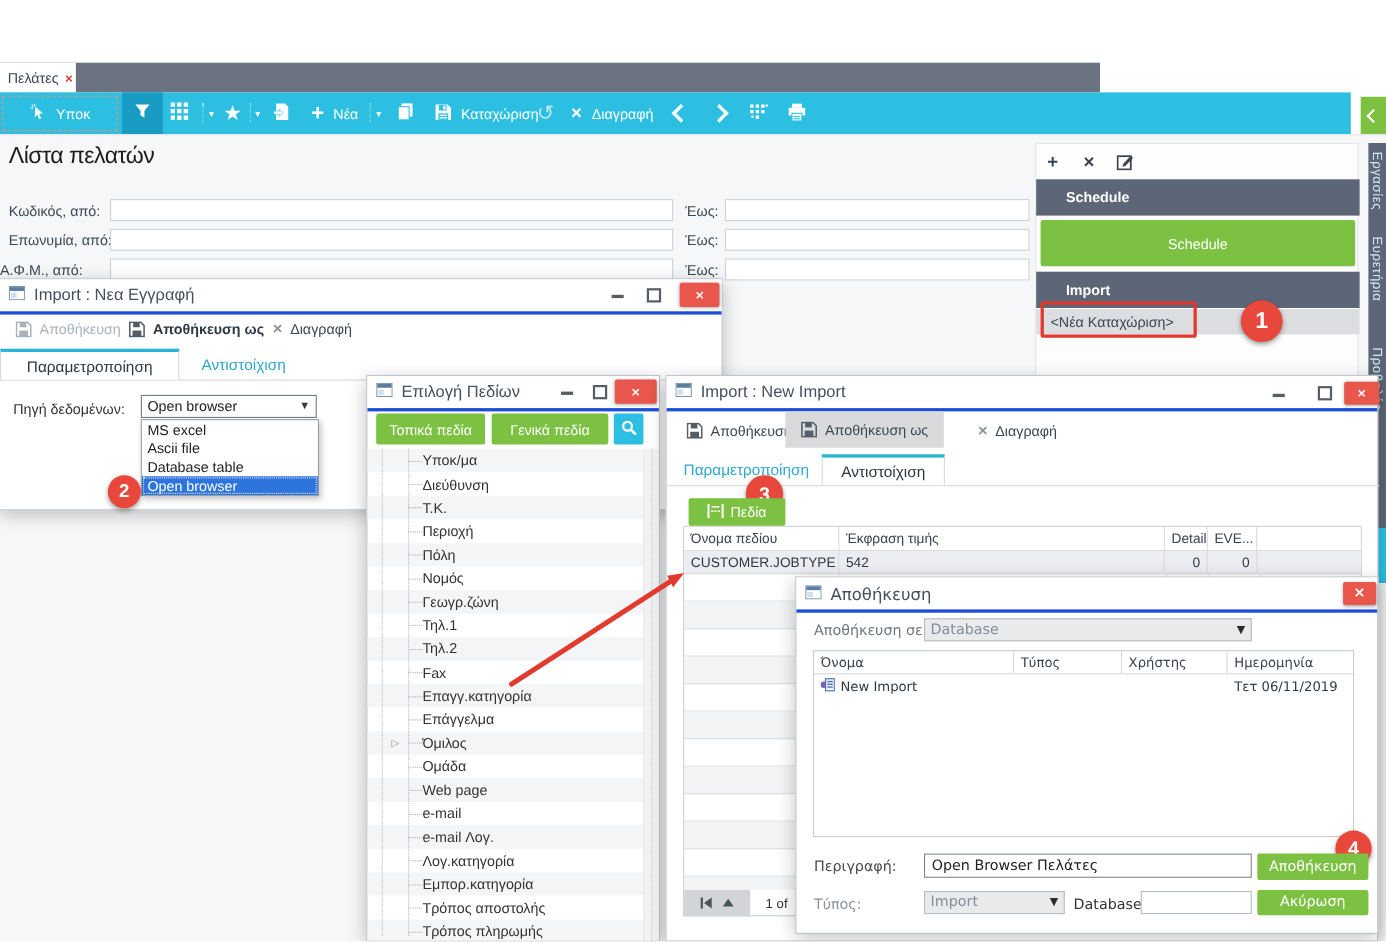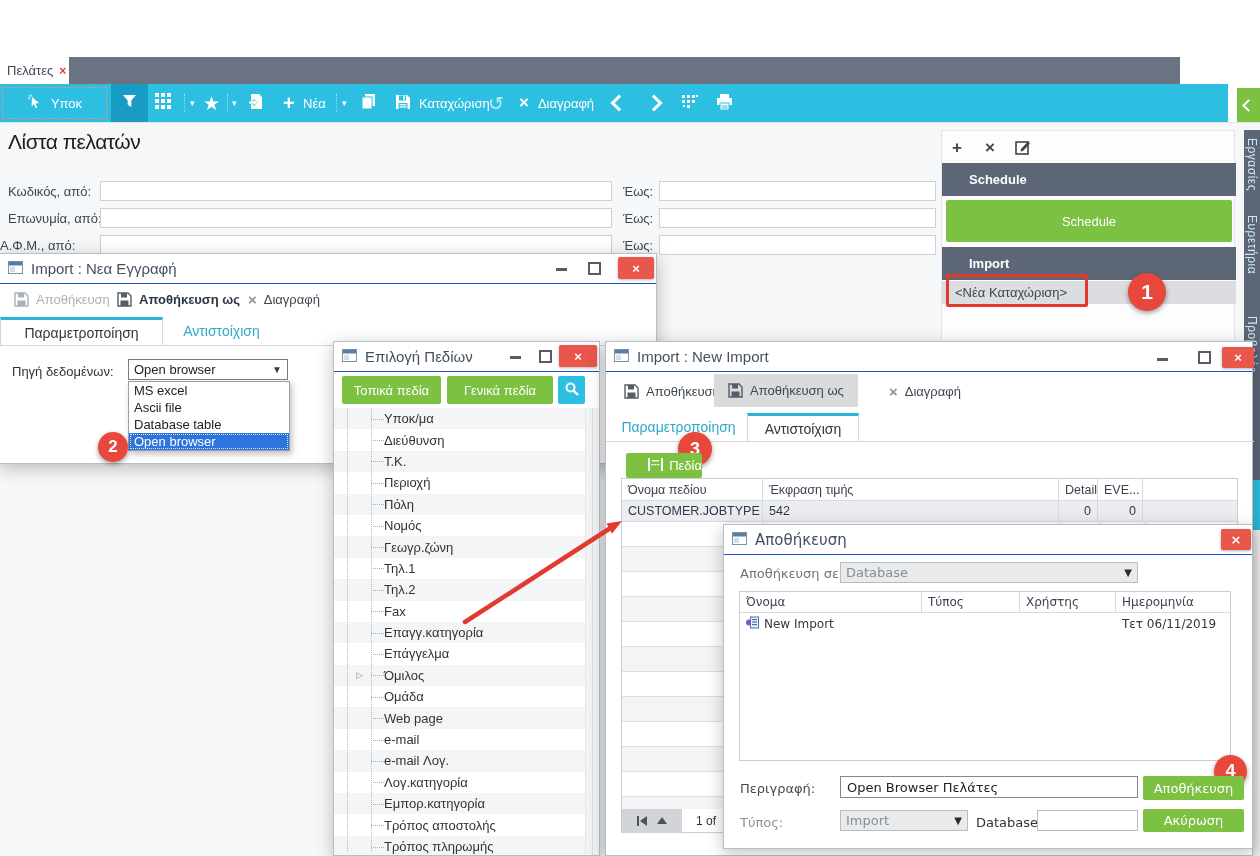--- a/index.html
+++ b/index.html
@@ -1,20 +1,20 @@
 <!DOCTYPE html>
 <html><head>
 <meta charset="utf-8">
 <style>
   html,body{margin:0;padding:0;background:#fff;}
   .stage{position:relative;width:1260px;height:856px;overflow:hidden;background:#fff;
          font-family:"Liberation Sans",sans-serif;color:#333;}
 
   
-  .tabbar{position:absolute;left:0;top:57px;width:1180px;height:27px;background:#6b7382;}
+  .tabbar{position:absolute;left:0;top:57px;width:1000px;height:27px;background:#6b7382;}
   .tab-active{position:absolute;left:0;top:0;width:62px;height:27px;background:#fff;
               display:flex;align-items:center;gap:6px;padding-left:7px;font-size:13px;color:#3d4857;}
   .tab-close{color:#e23c34;font-weight:bold;font-size:12px;cursor:default;}
 
   
   .toolbar{position:absolute;left:0;top:84px;width:1228px;height:38px;background:#2dbfe1;color:#fff;}
   .tb{position:absolute;top:0;height:38px;display:flex;align-items:center;font-size:13px;color:#fff;}
   .lista-btn{position:absolute;left:2px;top:3px;width:103px;height:30px;border:1px dashed #e2927a;
              display:flex;align-items:center;justify-content:center;gap:8px;font-size:13px;}
   .filter-btn{position:absolute;left:111px;top:0;width:37px;height:38px;background:#199cc4;
@@ -44,21 +44,21 @@
             display:flex;align-items:center;justify-content:center;border-radius:2px;}
   .rp-entry{position:absolute;left:0;top:150px;width:294px;height:23px;background:#dcdde0;
             display:flex;align-items:center;padding-left:13px;box-sizing:border-box;font-size:13px;color:#3d4650;}
   .vstrip{position:absolute;left:1244px;top:130px;width:16px;height:350px;background:#5d6677;}
   .vtab{writing-mode:vertical-rl;font-size:12px;color:#cfe9f3;letter-spacing:.5px;position:absolute;left:1px;}
   .vstrip-cyan{position:absolute;left:1244px;top:480px;width:16px;height:50px;background:#2dbfe1;}
 
   
   .dlg{position:absolute;background:#fff;border:1px solid #b9bec5;box-shadow:0 4px 16px rgba(0,0,0,.25);box-sizing:border-box;}
   .dlg-title{position:absolute;left:0;top:0;right:0;height:29px;display:flex;align-items:center;gap:8px;
-             padding-left:8px;font-size:15px;color:#44505f;border-bottom:1px solid #1d4ed8;background:#fff;}
+             padding-left:8px;font-size:15px;color:#44505f;border-bottom:3px solid #1d4ed8;background:#fff;}
   .win-min{position:absolute;width:11px;height:3px;background:#565d66;}
   .win-max{position:absolute;width:9px;height:9px;border:2px solid #565d66;}
   .win-close{position:absolute;background:#e8564c;color:#fff;display:flex;align-items:center;justify-content:center;
              font-size:13px;font-weight:bold;border-radius:2px;box-shadow:0 1px 3px rgba(0,0,0,.3);}
   .dtb-item{display:flex;align-items:center;gap:7px;font-size:13px;color:#3d4751;position:absolute;top:0;height:30px;}
   .dtb-item.disabled{color:#a9b1b9;}
   .tabrow-tab{position:absolute;height:28px;display:flex;align-items:center;justify-content:center;font-size:14px;box-sizing:border-box;}
   .tab-on{background:#fff;border:1px solid #d5d9de;border-bottom:none;border-top:3px solid #29b4d8;color:#2d3742;z-index:2;}
   .tab-off{color:#2fa9cc;}
   .hline{position:absolute;border-top:1px solid #d5d9de;}
@@ -528,21 +528,21 @@
 
     <div class="tabrow-tab tab-off" style="left:4px;top:71px;width:137px;">
       <span>Παραμετροποίηση</span>
     </div>
     <div class="tabrow-tab tab-on" style="left:141px;top:71px;width:112px;">
       <span>Αντιστοίχιση</span>
     </div>
     <div class="hline" style="left:0;top:99px;width:648px;"></div>
 
     <div class="badge" style="left:72px;top:90px;width:34px;height:34px;font-size:18px;z-index:1;">3</div>
-    <div class="gbtn" style="left:20px;top:111px;width:76px;height:25px;z-index:2;gap:6px;justify-content:flex-end;">
+    <div class="gbtn" style="left:20px;top:111px;width:88px;height:25px;z-index:2;gap:6px;">
       <span>
         <svg width="15" height="13" viewBox="0 0 15 13">
             <rect x="0" y="0" width="2" height="13" fill="#fff"></rect>
             <rect x="13" y="0" width="2" height="13" fill="#fff"></rect>
             <rect x="3.5" y="6" width="2" height="1.4" fill="#fff"></rect>
             <rect x="6.5" y="6" width="2" height="1.4" fill="#fff"></rect>
             <rect x="9.5" y="6" width="2" height="1.4" fill="#fff"></rect>
             <rect x="4" y="2" width="7" height="1.4" fill="#fff"></rect>
           </svg>
       </span>

